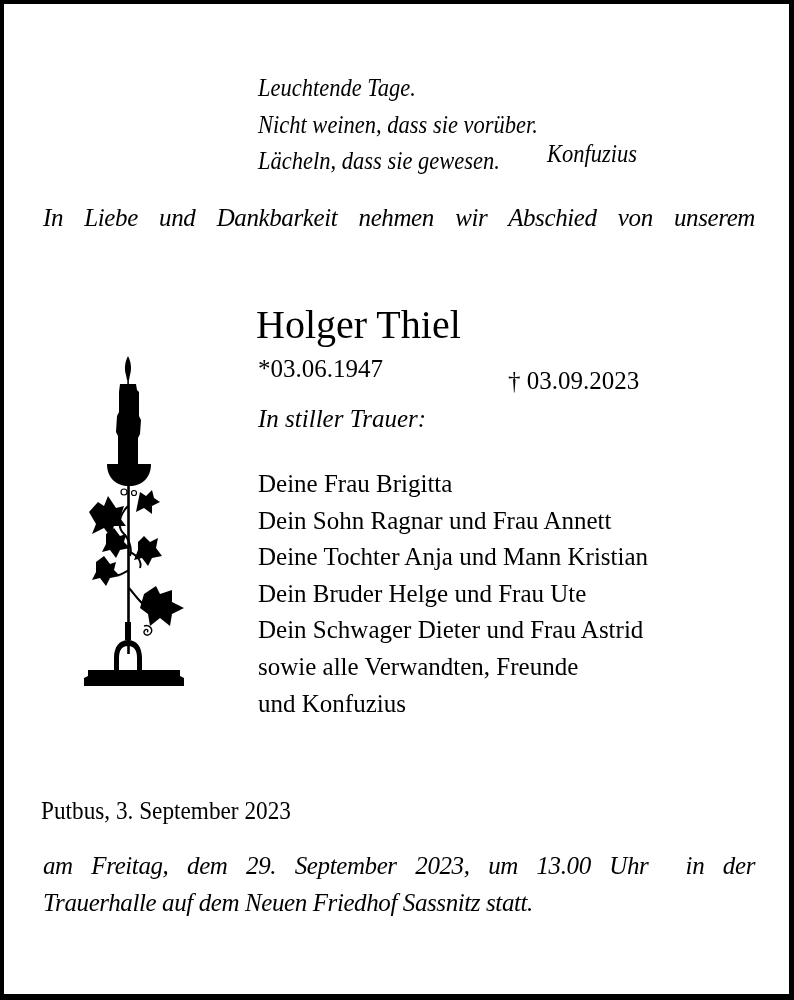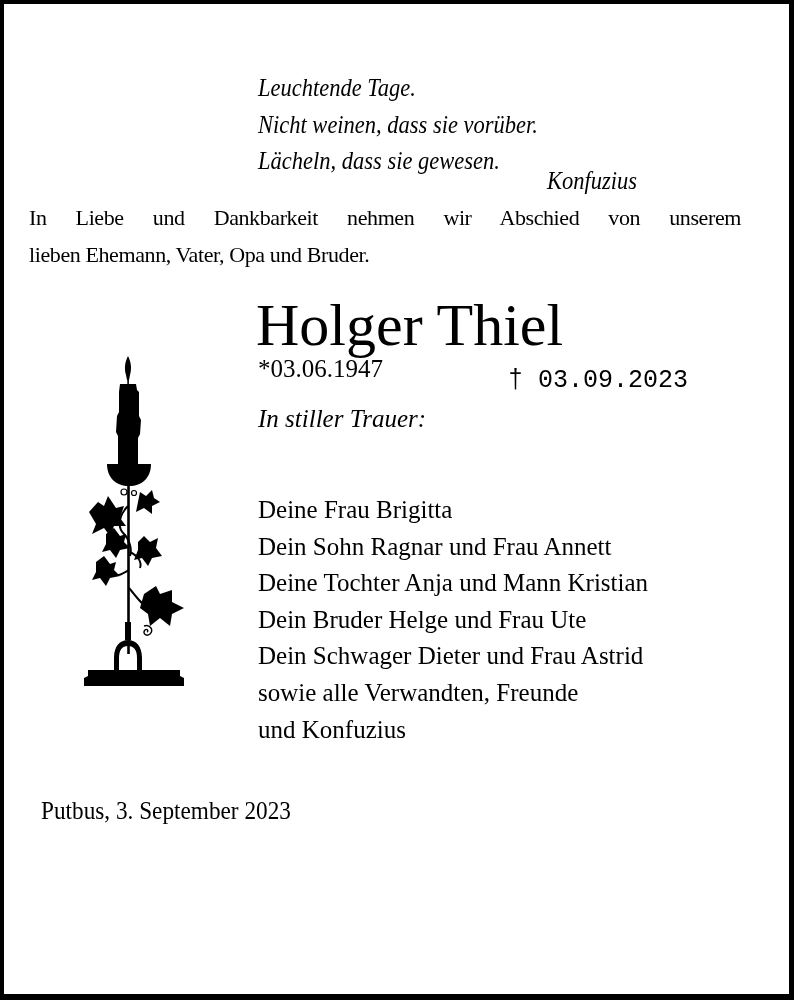--- a/index.html
+++ b/index.html
@@ -9,58 +9,58 @@
       width: 794px; height: 1000px; box-sizing: border-box;
       border-top: 4px solid #000; border-left: 4px solid #000;
       border-right: 5px solid #000; border-bottom: 6px solid #000;
       background: #fff;
     }
     .serif { font-family: "Liberation Serif", "DejaVu Serif", serif; color: #000; }
     .abs { position: absolute; white-space: nowrap; }
     .poem { font-style: italic; font-size: 25px; line-height: 36.5px; }
     .poem-line { display: block; transform: scaleX(0.9); transform-origin: left center; }
     .body-para {
-      position: absolute; left: 29px; width: 712px;
-      font-size: 22px; line-height: 36.5px; text-align: justify;
+      position: absolute; left: 43px; width: 712px;
+      font-size: 25px; line-height: 36.5px; text-align: justify;
       text-align-last: left; white-space: normal;
       letter-spacing: -0.4px;
+      font-style: italic;
     }
     .justify-line { display: block; text-align: justify; text-align-last: justify; }
-    .name { font-size: 60px; line-height: 52px; }
+    .name { font-size: 40px; line-height: 52px; }
     .dates { font-size: 25px; line-height: 30px; }
     .list { font-size: 25px; line-height: 36.6px; }
     .list span { display: block; }
     .candle { position: absolute; left: 84px; top: 356px; width: 110px; height: 334px; }
   </style>
 </head>
 <body>
 
 <div class="frame"></div>
 
 <div class="abs serif poem" style="left:258px; top:42px;margin-top:28px;">
   <span class="poem-line">Leuchtende Tage.</span>
   <span class="poem-line">Nicht weinen, dass sie vorüber.</span>
   <span class="poem-line">Lächeln, dass sie gewesen.</span>
 </div>
-<div class="abs serif poem" style="left:547px; top:163px;">
+<div class="abs serif poem" style="left:547px; top:136px;">
   <span class="poem-line">Konfuzius</span>
 </div>
 
 <div class="body-para serif" style="top:200px;">
   <span class="justify-line">In Liebe und Dankbarkeit nehmen wir Abschied von unserem</span>
-  <span style="display:block;">lieben Ehemann, Vater, Opa und Bruder.</span>
 </div>
 
 <div class="abs serif name" style="left:256px; top:299px;">Holger Thiel</div>
 
 <div class="abs serif dates" style="left:258px; top:354px;">*03.06.1947</div>
-<div class="abs serif dates" style="left:508px; top:366px;font-family:Liberation Mono, monospace;">† 03.09.2023</div>
+<div class="abs serif dates" style="left:508px; top:366px;">† 03.09.2023</div>
 
 <div class="abs serif dates" style="left:258px; top:404px;font-style:italic;">In stiller Trauer:</div>
-<div class="abs serif list" style="left:258px; top:492px;">
+<div class="abs serif list" style="left:258px; top:466px;">
   <span>Deine Frau Brigitta</span>
   <span>Dein Sohn Ragnar und Frau Annett</span>
   <span>Deine Tochter Anja und Mann Kristian</span>
   <span>Dein Bruder Helge und Frau Ute</span>
   <span>Dein Schwager Dieter und Frau Astrid</span>
   <span>sowie alle Verwandten, Freunde</span>
   <span>und Konfuzius</span>
 </div>
 
 <svg class="candle" viewBox="0 0 110 334">
@@ -97,13 +97,15 @@
 
     <path d="M30 314 L30 302 C30 290 36 284 44 284 C52 284 58 290 58 302 L58 314 L53 314 L53 302 C53 294 50 290 44 290 C38 290 35 294 35 302 L35 314 Z"></path>
 
     <path d="M4 314 L96 314 L96 320 L100 322 L100 330 L0 330 L0 322 L4 320 Z"></path>
   </g>
 </svg>
 
 <div class="abs serif dates" style="left:41px; top:796px; transform:scaleX(0.93); transform-origin:left center;">Putbus, 3. September 2023</div>
 
 <div class="body-para serif" style="top:848px;">
+  <span class="justify-line" style="white-space:pre;">am Freitag, dem 29. September 2023, um 13.00 Uhr  in der</span>
+  <span style="display:block;">Trauerhalle auf dem Neuen Friedhof Sassnitz statt.</span>
 </div>
 
 </body></html>

